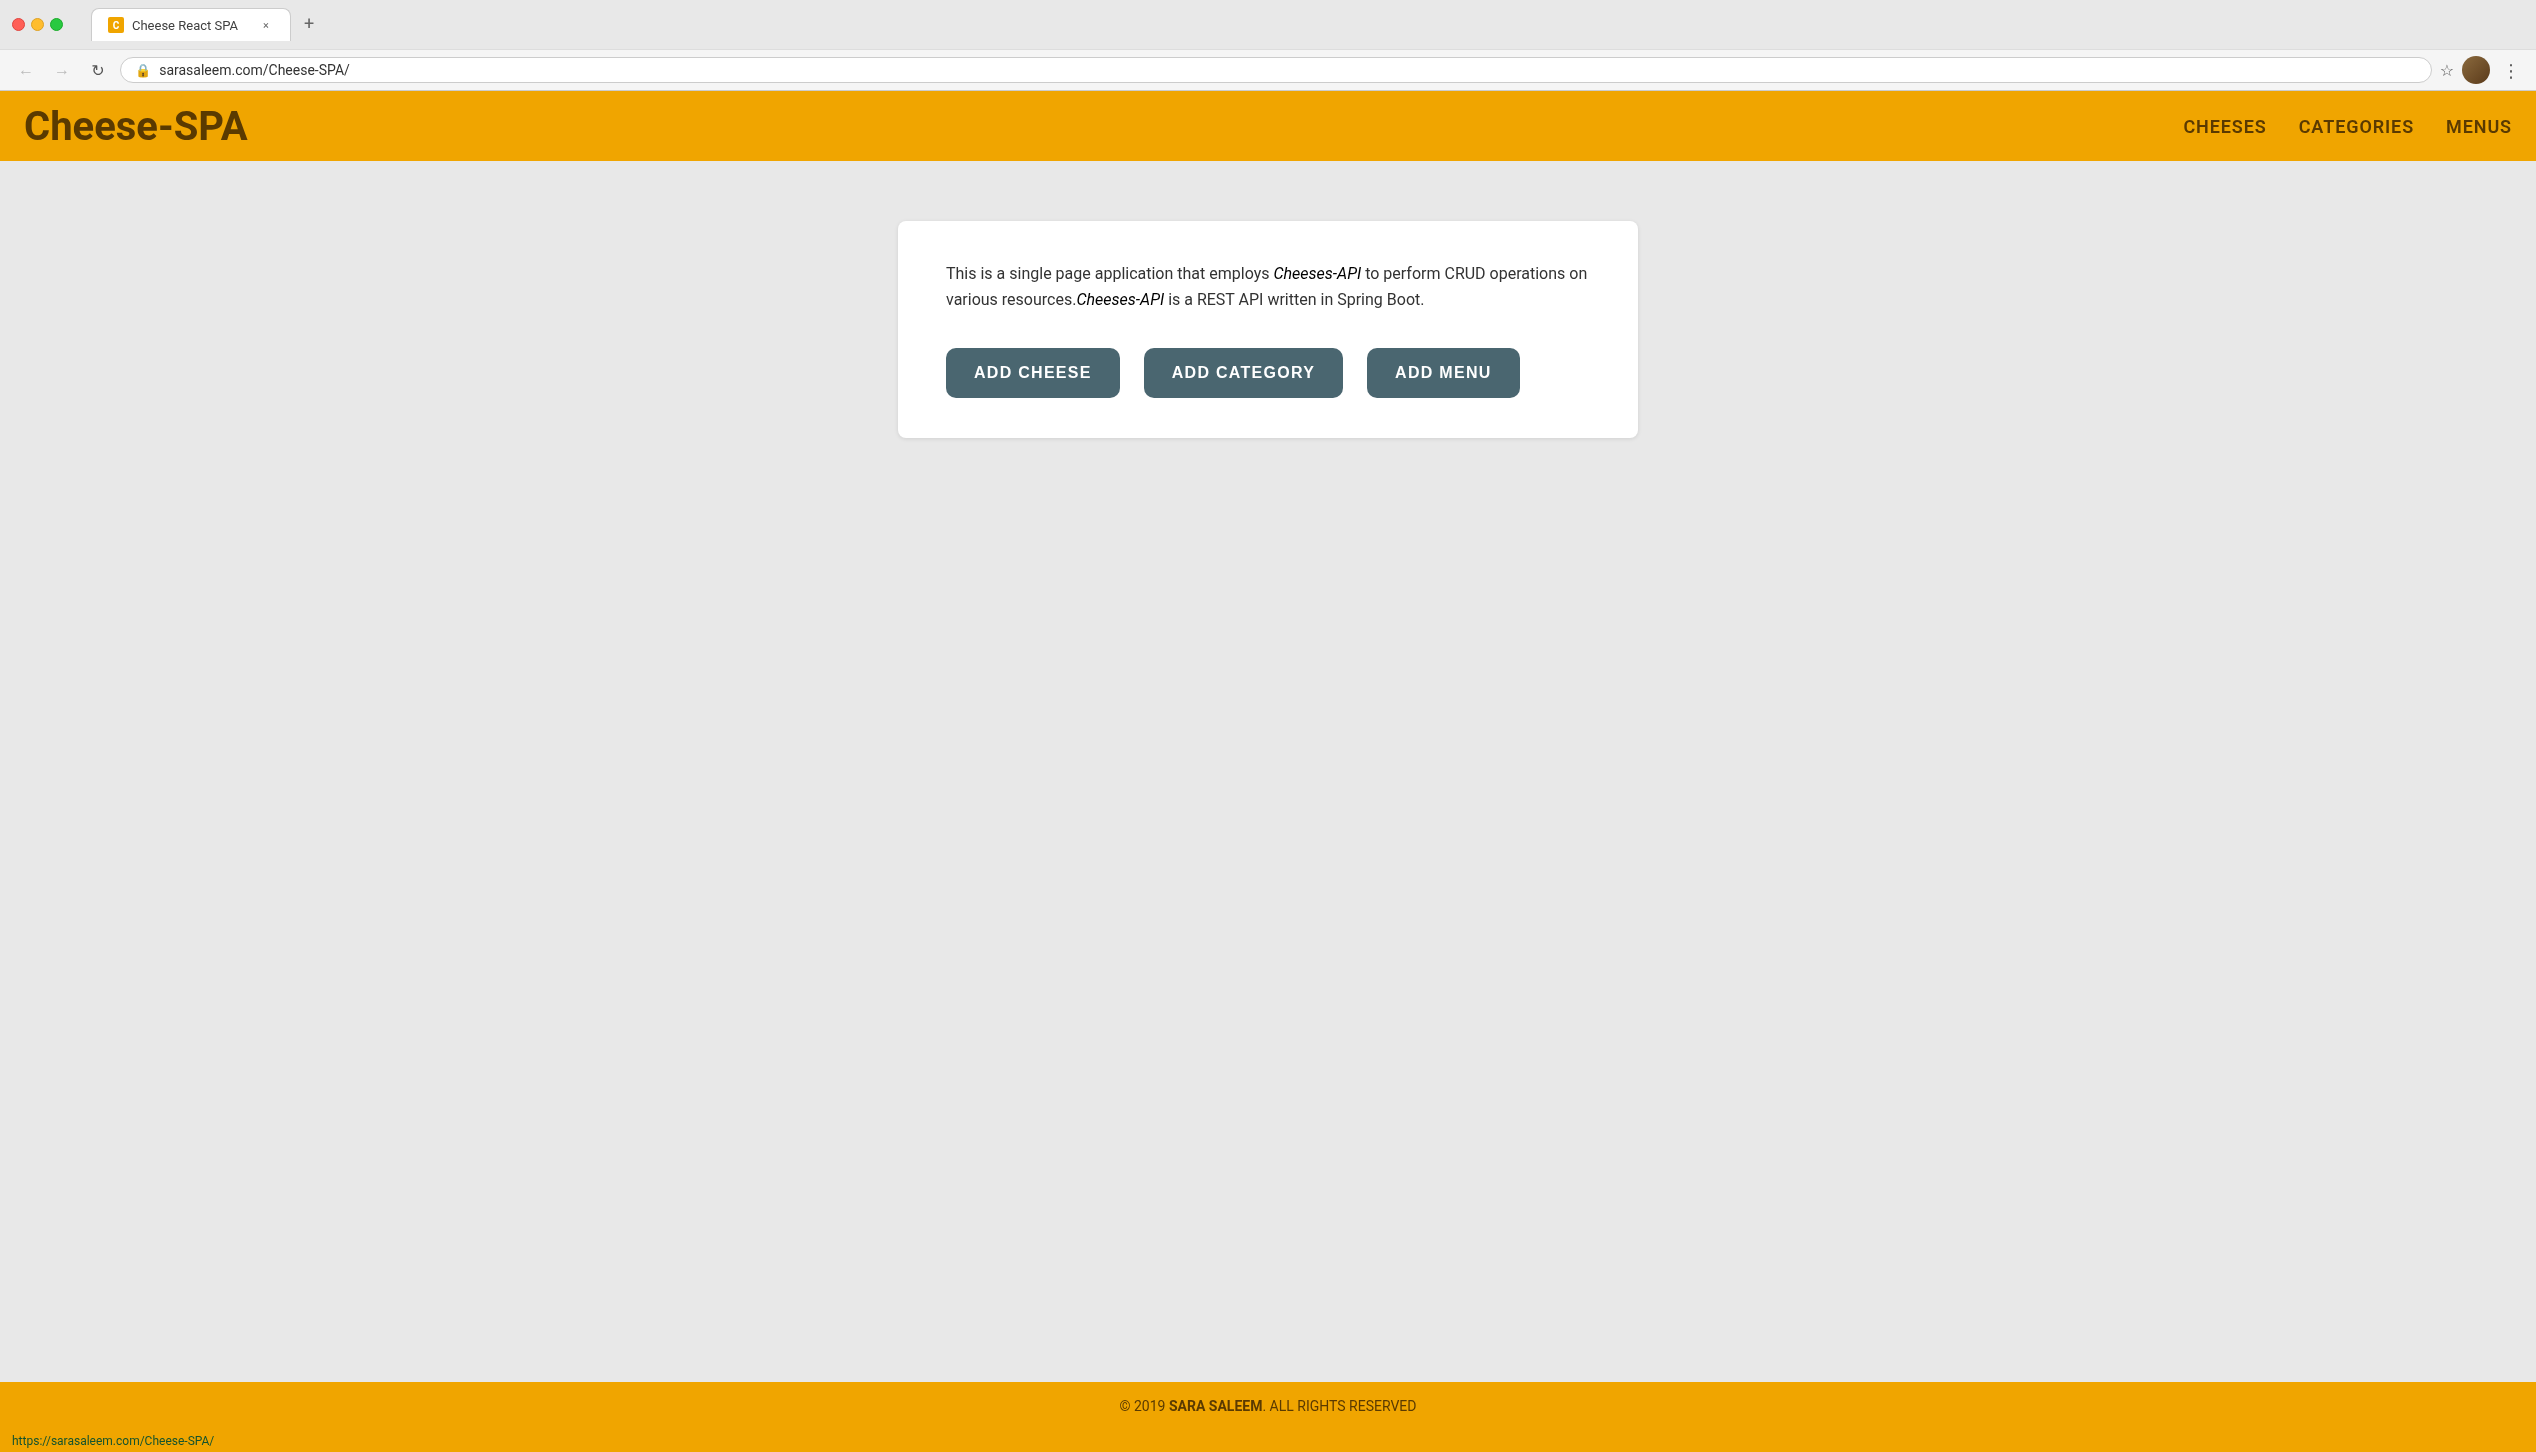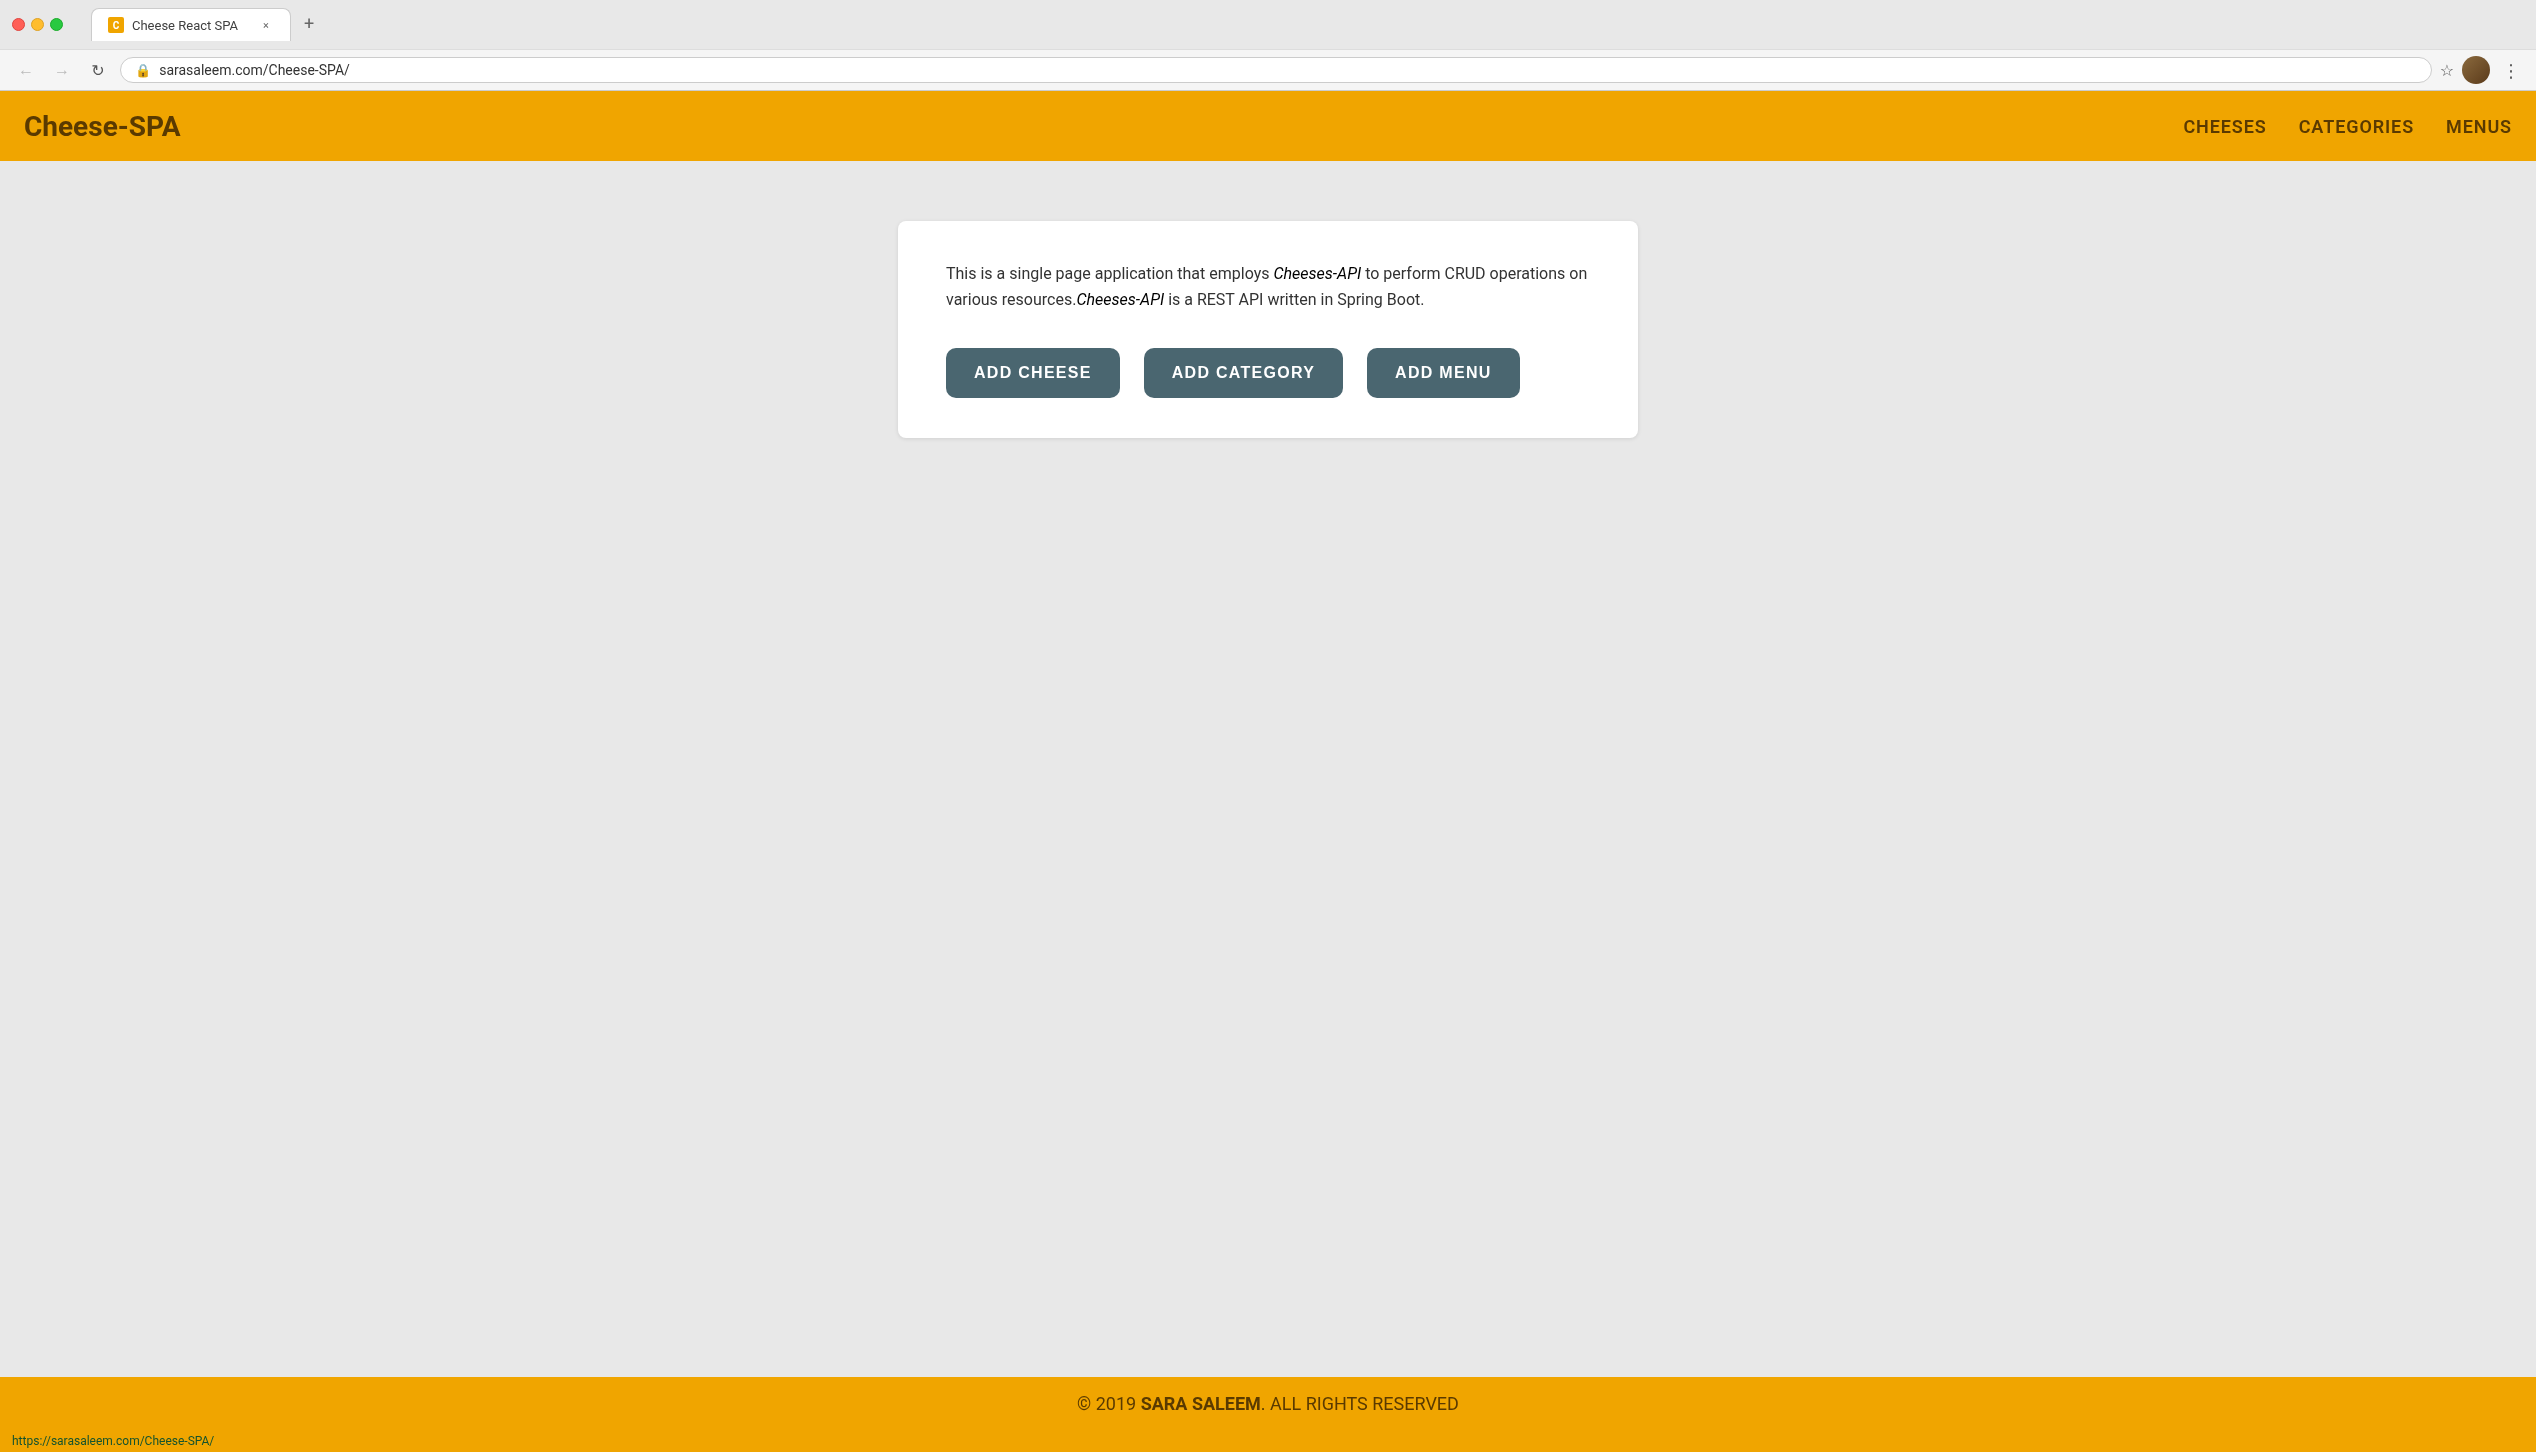--- a/index.html
+++ b/index.html
@@ -194,21 +194,21 @@
     .app-nav {
       background: #f0a500;
       padding: 0 24px;
       display: flex;
       align-items: center;
       justify-content: space-between;
       min-height: 70px;
     }
 
     .app-brand {
-      font-size: 28px;
+      font-size: 40px;
       font-weight: bold;
       color: #5a3a00;
       text-decoration: none;
     }
 
     .nav-links {
       display: flex;
       gap: 32px;
       align-items: center;
       margin-left: 28px;
@@ -274,21 +274,21 @@
       cursor: pointer;
       text-transform: uppercase;
       transition: background 0.15s;
     }
 
     
     .app-footer {
       background: #f0a500;
       padding: 16px 24px;
       text-align: center;
-      font-size: 18px;
+      font-size: 14px;
       color: #5a3a00;
     }
 
     
     .status-bar {
       background: #f0a500;
       padding: 4px 12px;
       font-size: 12px;
       color: #14532d;
     }

